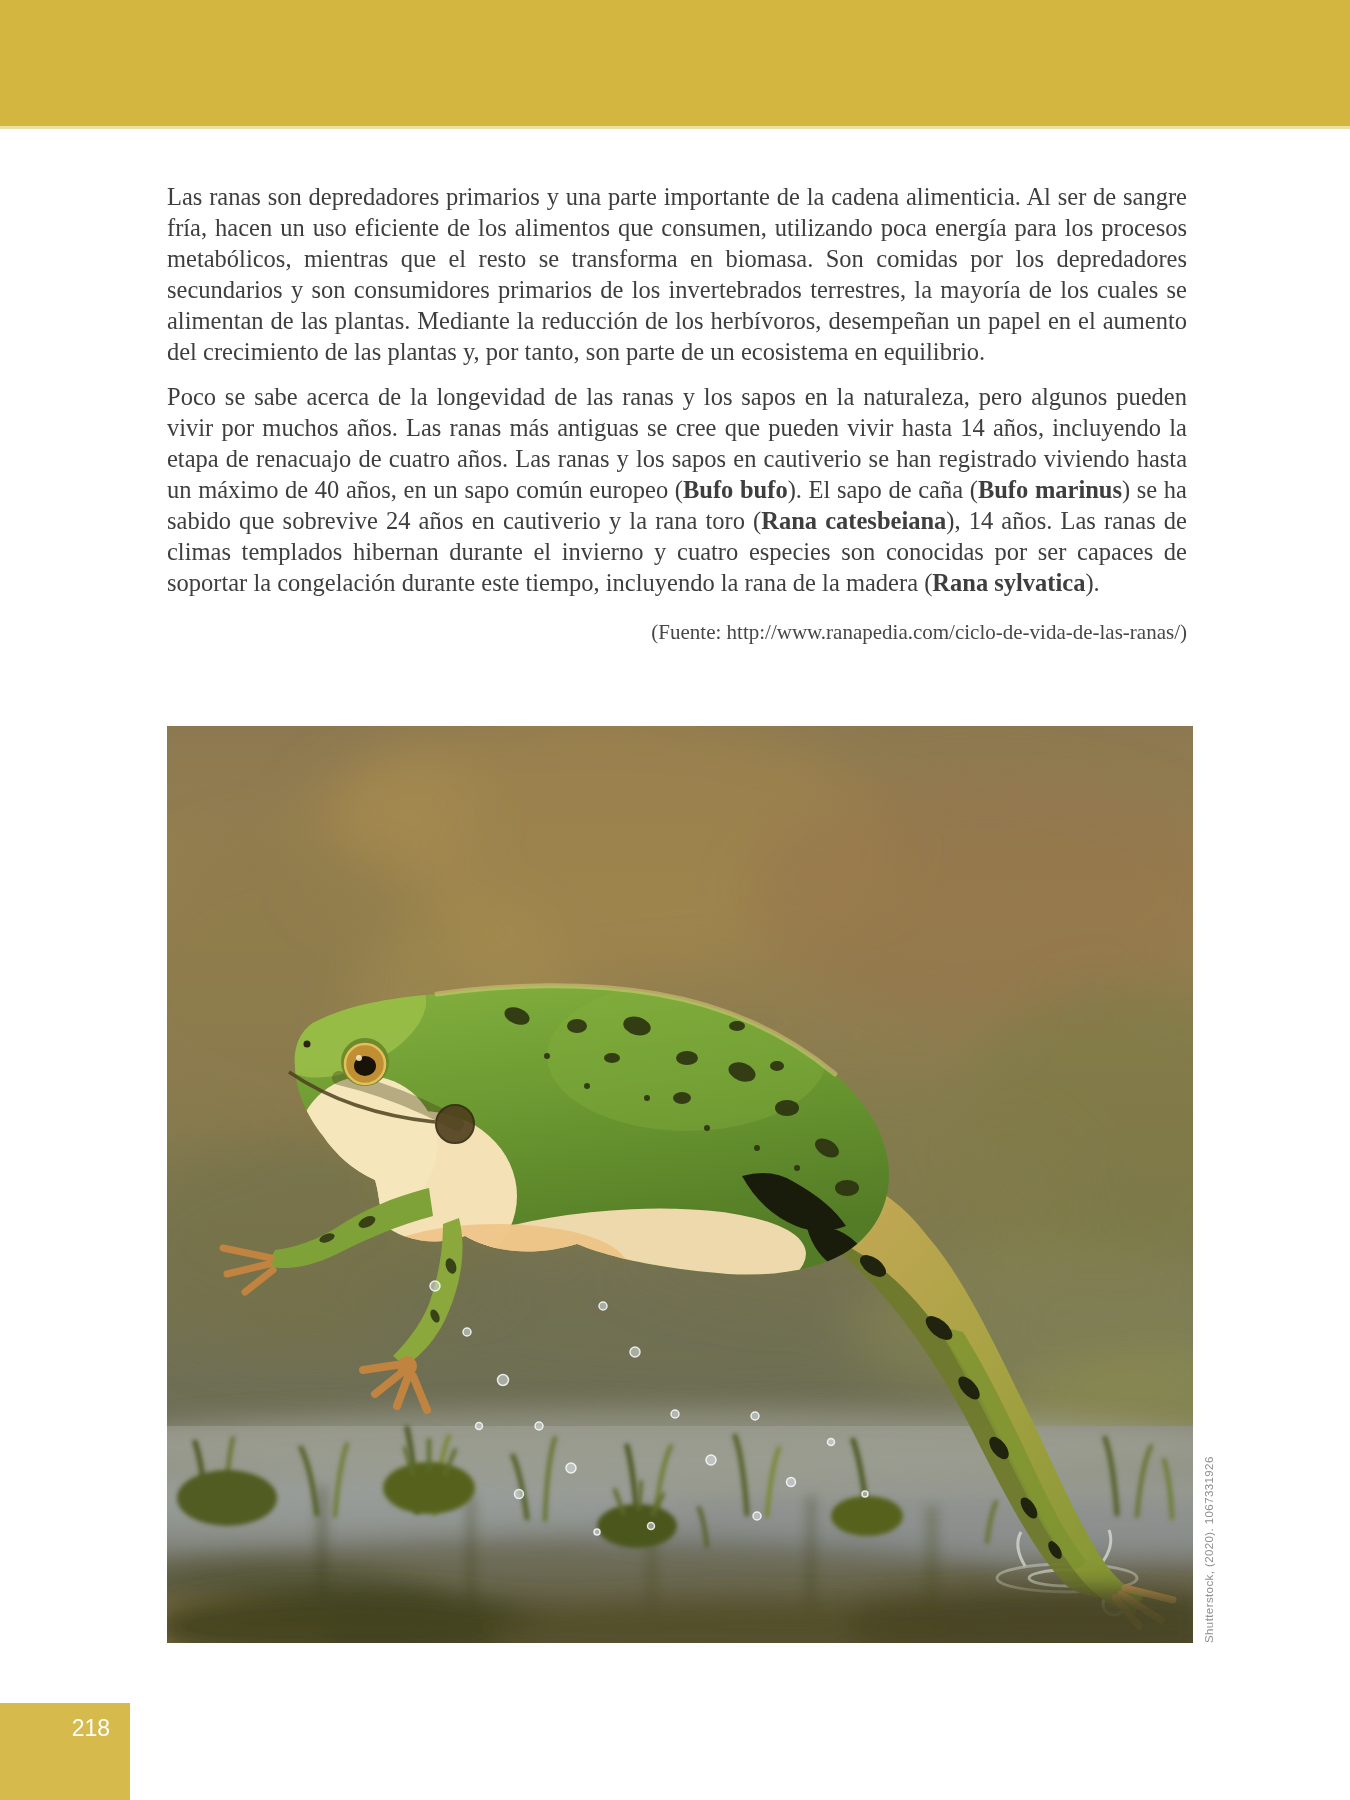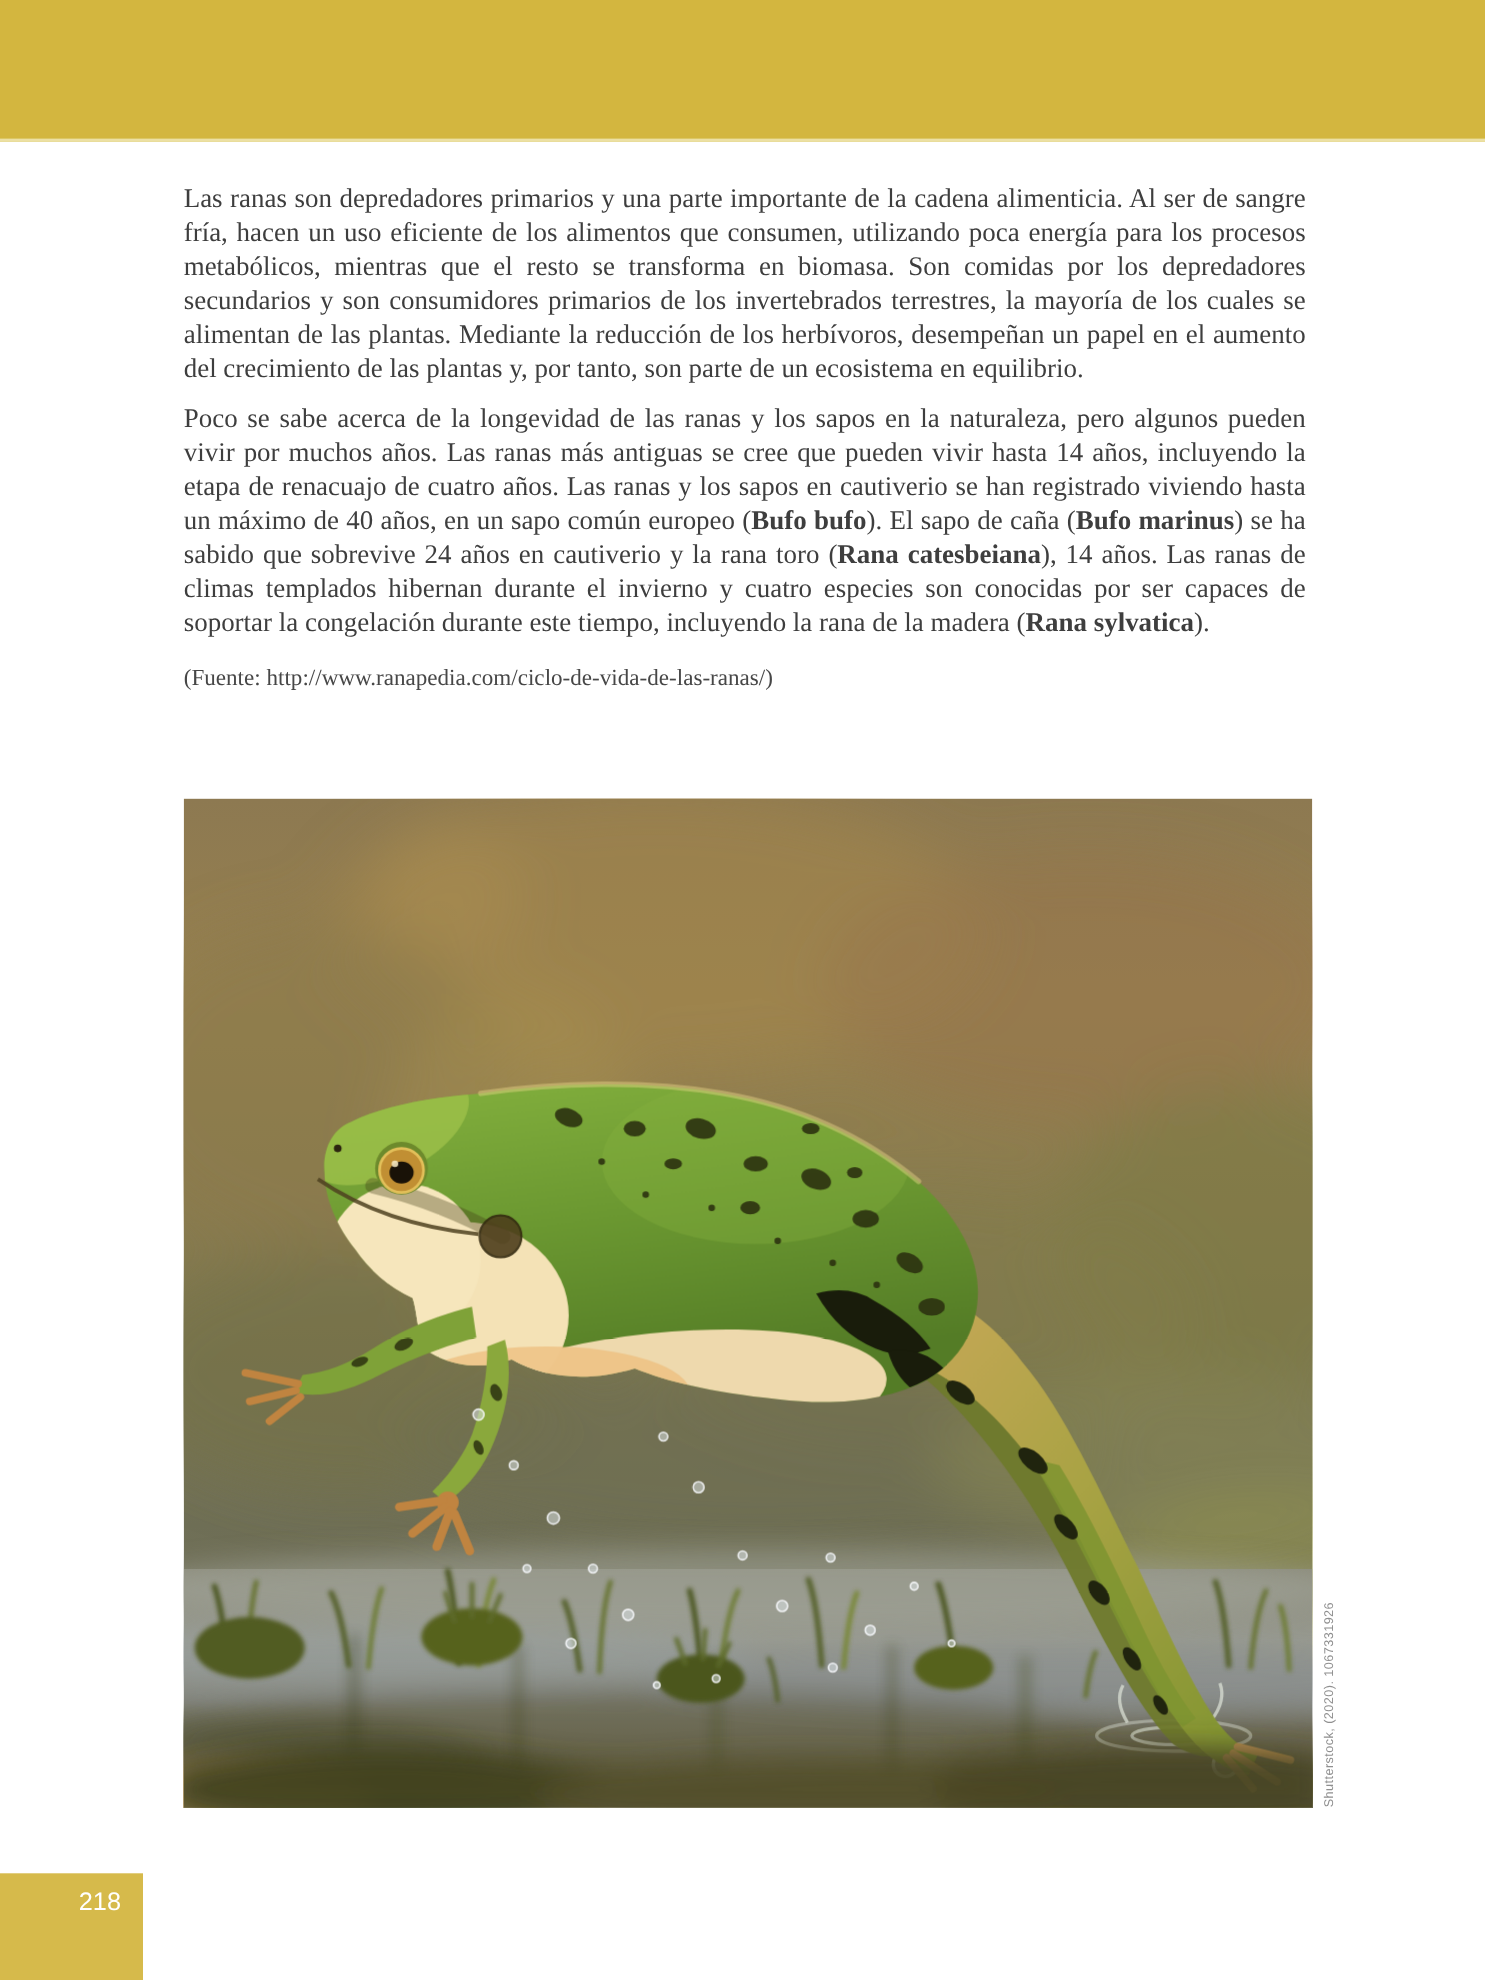--- a/index.html
+++ b/index.html
@@ -5,28 +5,28 @@
   html,body{margin:0;padding:0;}
   body{
     width:1350px;height:1800px;position:relative;background:#ffffff;
     font-family:"Liberation Serif",serif;overflow:hidden;
   }
   .topbar{
     position:absolute;left:0;top:0;width:1350px;height:126px;
     background:#d3b63f;border-bottom:3px solid #ece0a4;
   }
   .textcol{
-    position:absolute;left:167px;top:165px;width:1020px;
+    position:absolute;left:167px;top:181px;width:1020px;
     color:#3e3e3e;font-size:24.5px;line-height:31px;text-align:justify;
   }
   .textcol p{margin:0;}
   .textcol p.second{margin-top:14px;}
   .taxon{font-weight:bold;}
   .source{
-    margin-top:21px;font-size:21px;color:#474747;
+    margin-top:21px;text-align:right;font-size:21px;color:#474747;
     line-height:26px;
   }
   .photo{
     position:absolute;left:167px;top:726px;width:1026px;height:917px;
   }
   .photo svg{display:block;width:100%;height:100%;}
   .credit{
     position:absolute;left:1203px;top:1448px;height:195px;width:26px;
     writing-mode:vertical-rl;transform:rotate(180deg);
     font-family:"Liberation Sans",sans-serif;font-size:11.5px;

